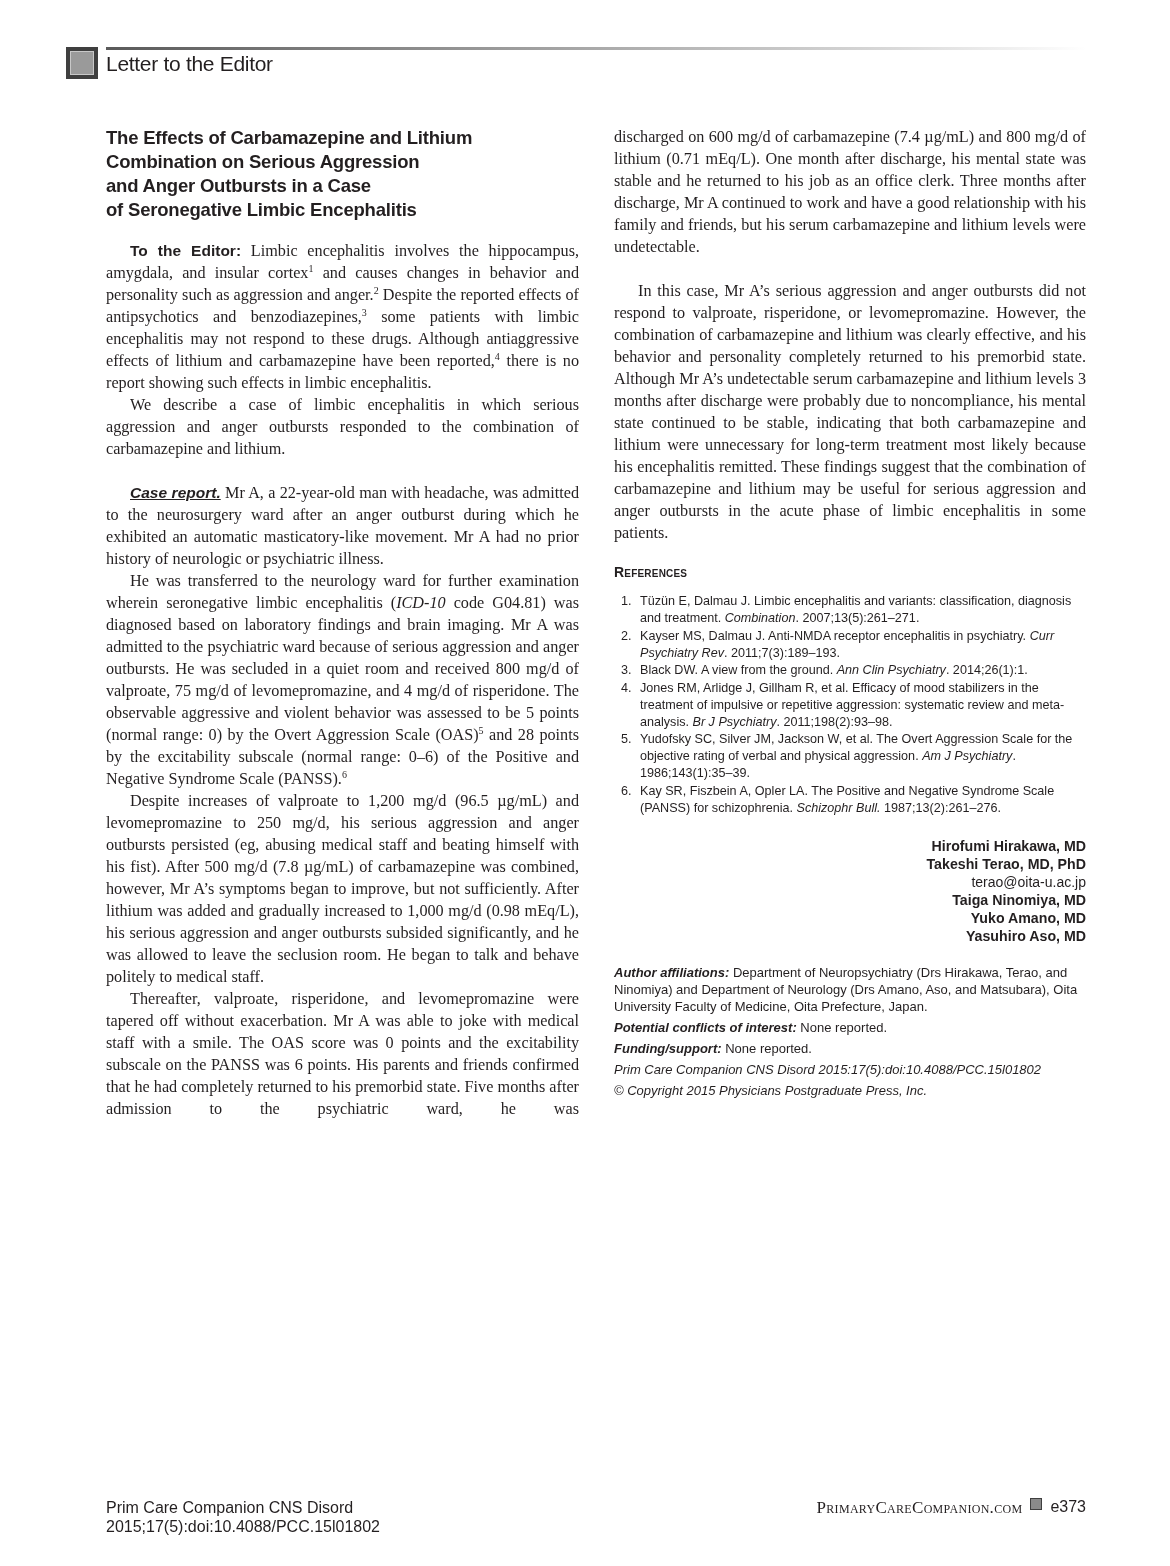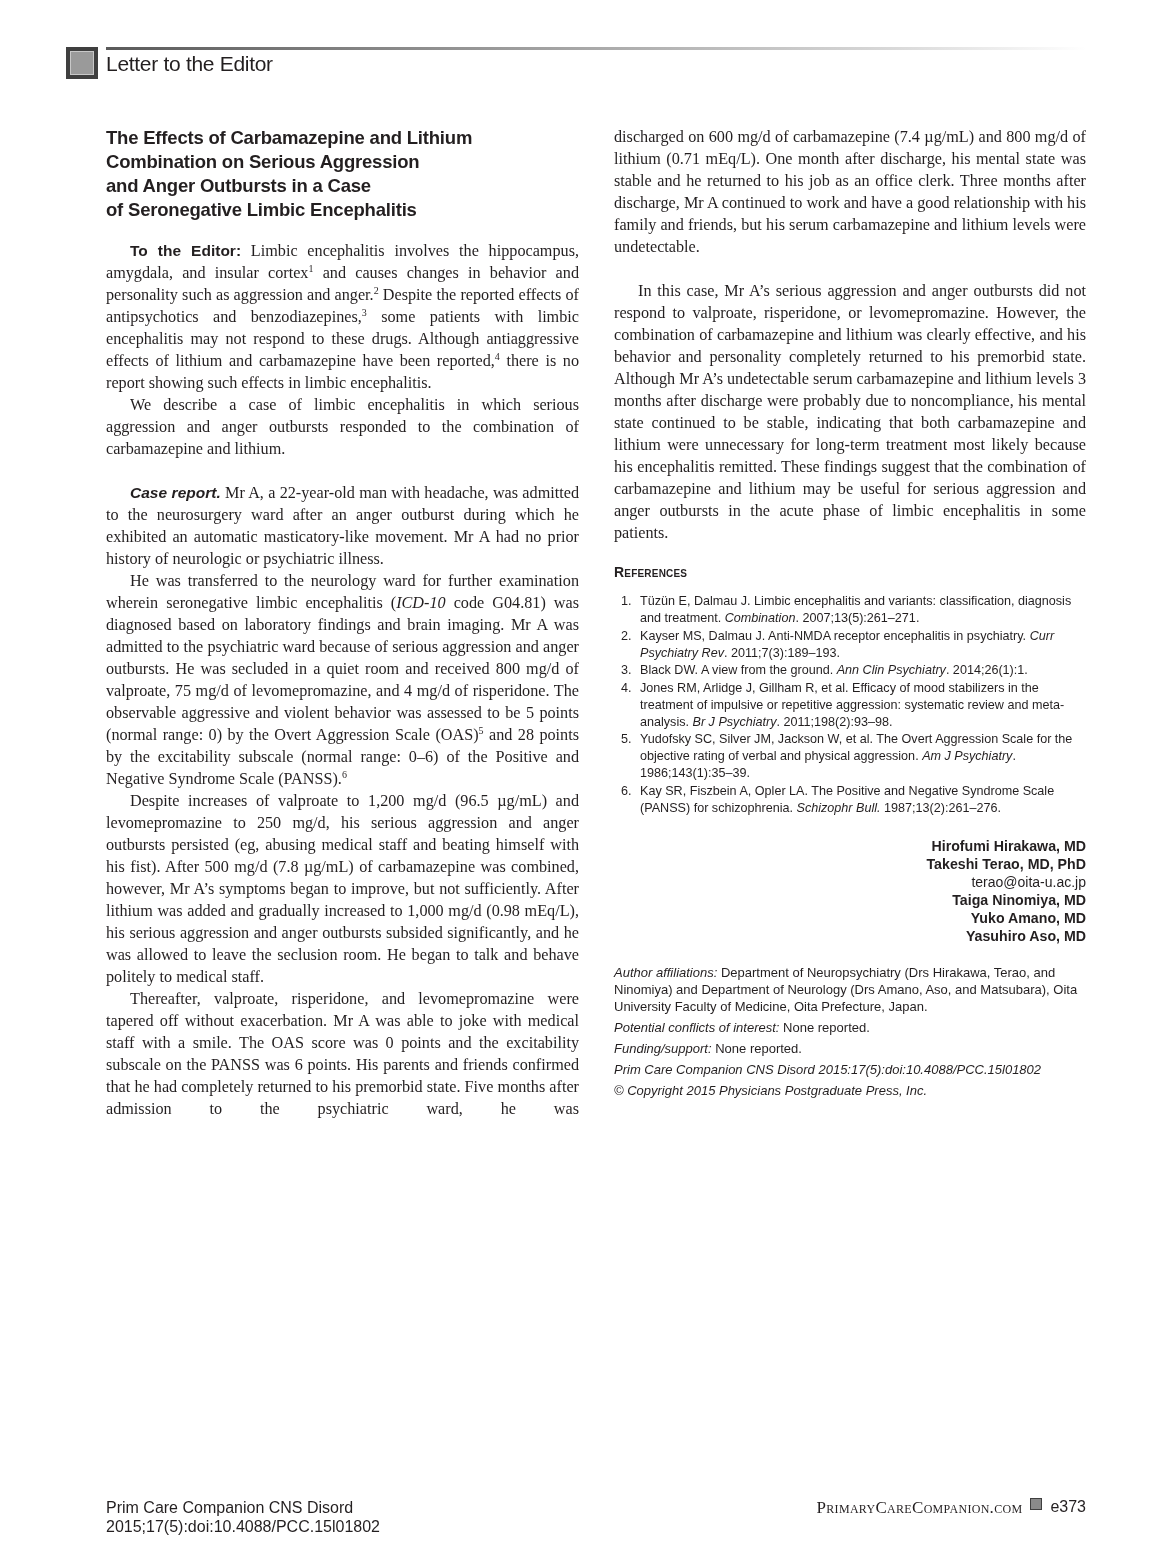--- a/index.html
+++ b/index.html
@@ -35,21 +35,21 @@
     font-family: "Liberation Serif", serif; font-size: 16.2px; line-height: 22px;
     text-align: justify; color: #231f20;
   }
   .body-text p { text-indent: 24px; }
   .body-text p.noindent { text-indent: 0; }
   .body-text sup { font-size: 10px; line-height: 0; vertical-align: 6px; }
   .lead-in {
     font-family: "Liberation Sans", sans-serif; font-size: 15.5px;
   }
   .lead-in.bold { font-weight: bold; font-weight: 600; margin-top: 20px; }
-  .lead-in.italic { font-style: italic; font-weight: bold; }
+  .lead-in.italic { font-style: italic; font-weight: bold; text-decoration: underline; }
   .gap { height: 22px; }
 
   .refs-heading {
     font-family: "Liberation Sans", sans-serif; font-weight: bold; font-size: 14px;
     font-variant: small-caps; letter-spacing: 0.2px; margin-top: 20px; color: #231f20;
   }
   .refs-list {
     list-style: none; margin-top: 13px;
     font-family: "Liberation Sans", sans-serif; font-size: 12.6px; line-height: 17px;
     color: #231f20;
@@ -63,21 +63,21 @@
     font-family: "Liberation Sans", sans-serif; font-size: 14.2px; line-height: 18px;
   }
   .authors .name { font-weight: bold; }
   .authors .email { font-weight: normal; font-size: 14px; }
 
   .meta {
     margin-top: 19px;
     font-family: "Liberation Sans", sans-serif; font-size: 13px; line-height: 17px; color: #231f20;
   }
   .meta .row { margin-bottom: 4px; }
-  .meta .label { font-weight: normal; font-style: italic; }
+  .meta .label { font-weight: bold; font-style: italic; }
   .meta .cite { font-style: italic; }
 
   .footer-left {
     position: absolute; left: 106px; top: 1498px;
     font-family: "Liberation Sans", sans-serif; font-size: 16px; line-height: 19px; color: #231f20;
   }
   .footer-right {
     position: absolute; right: 84px; top: 1498px;
     display: flex; gap: 8px; color: #231f20;
   }

